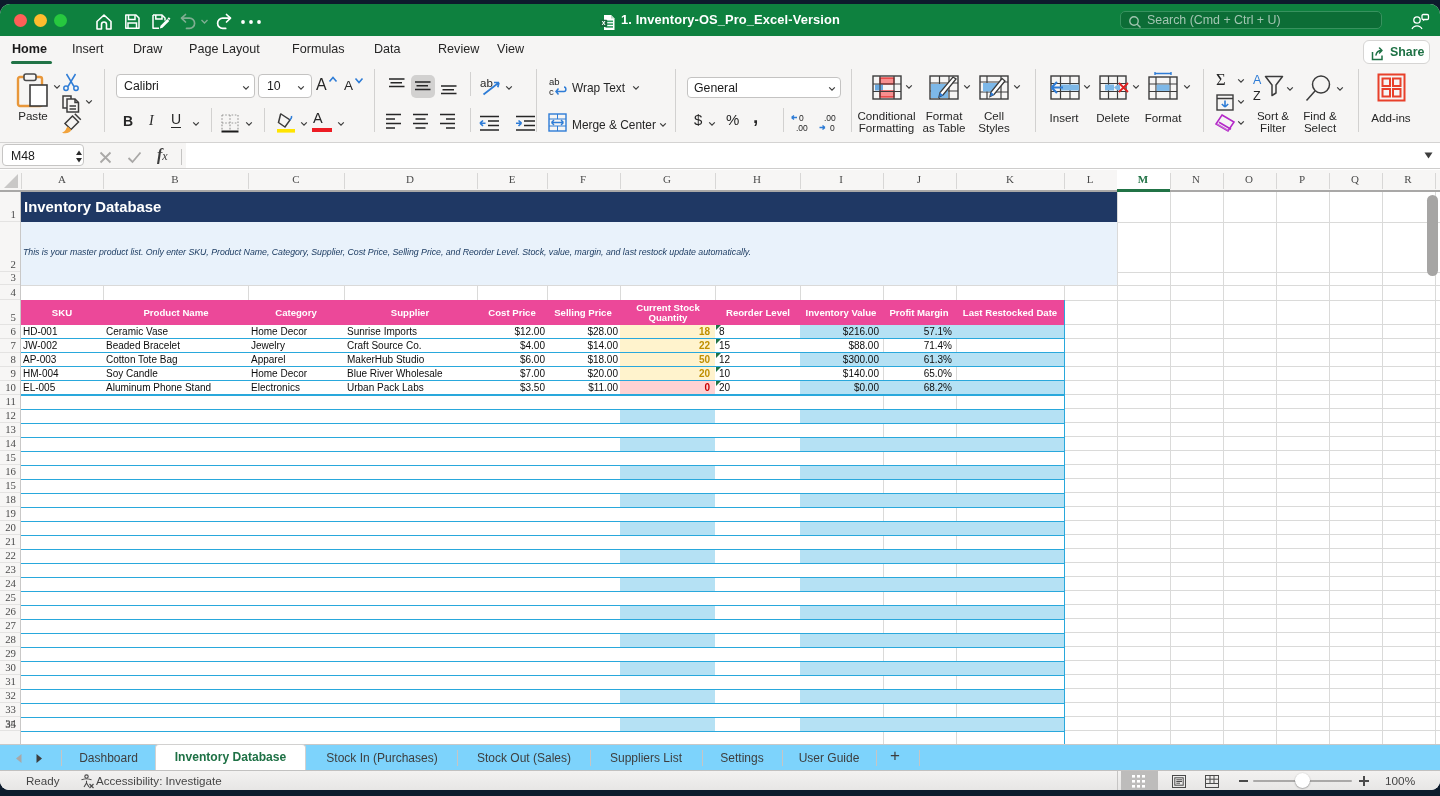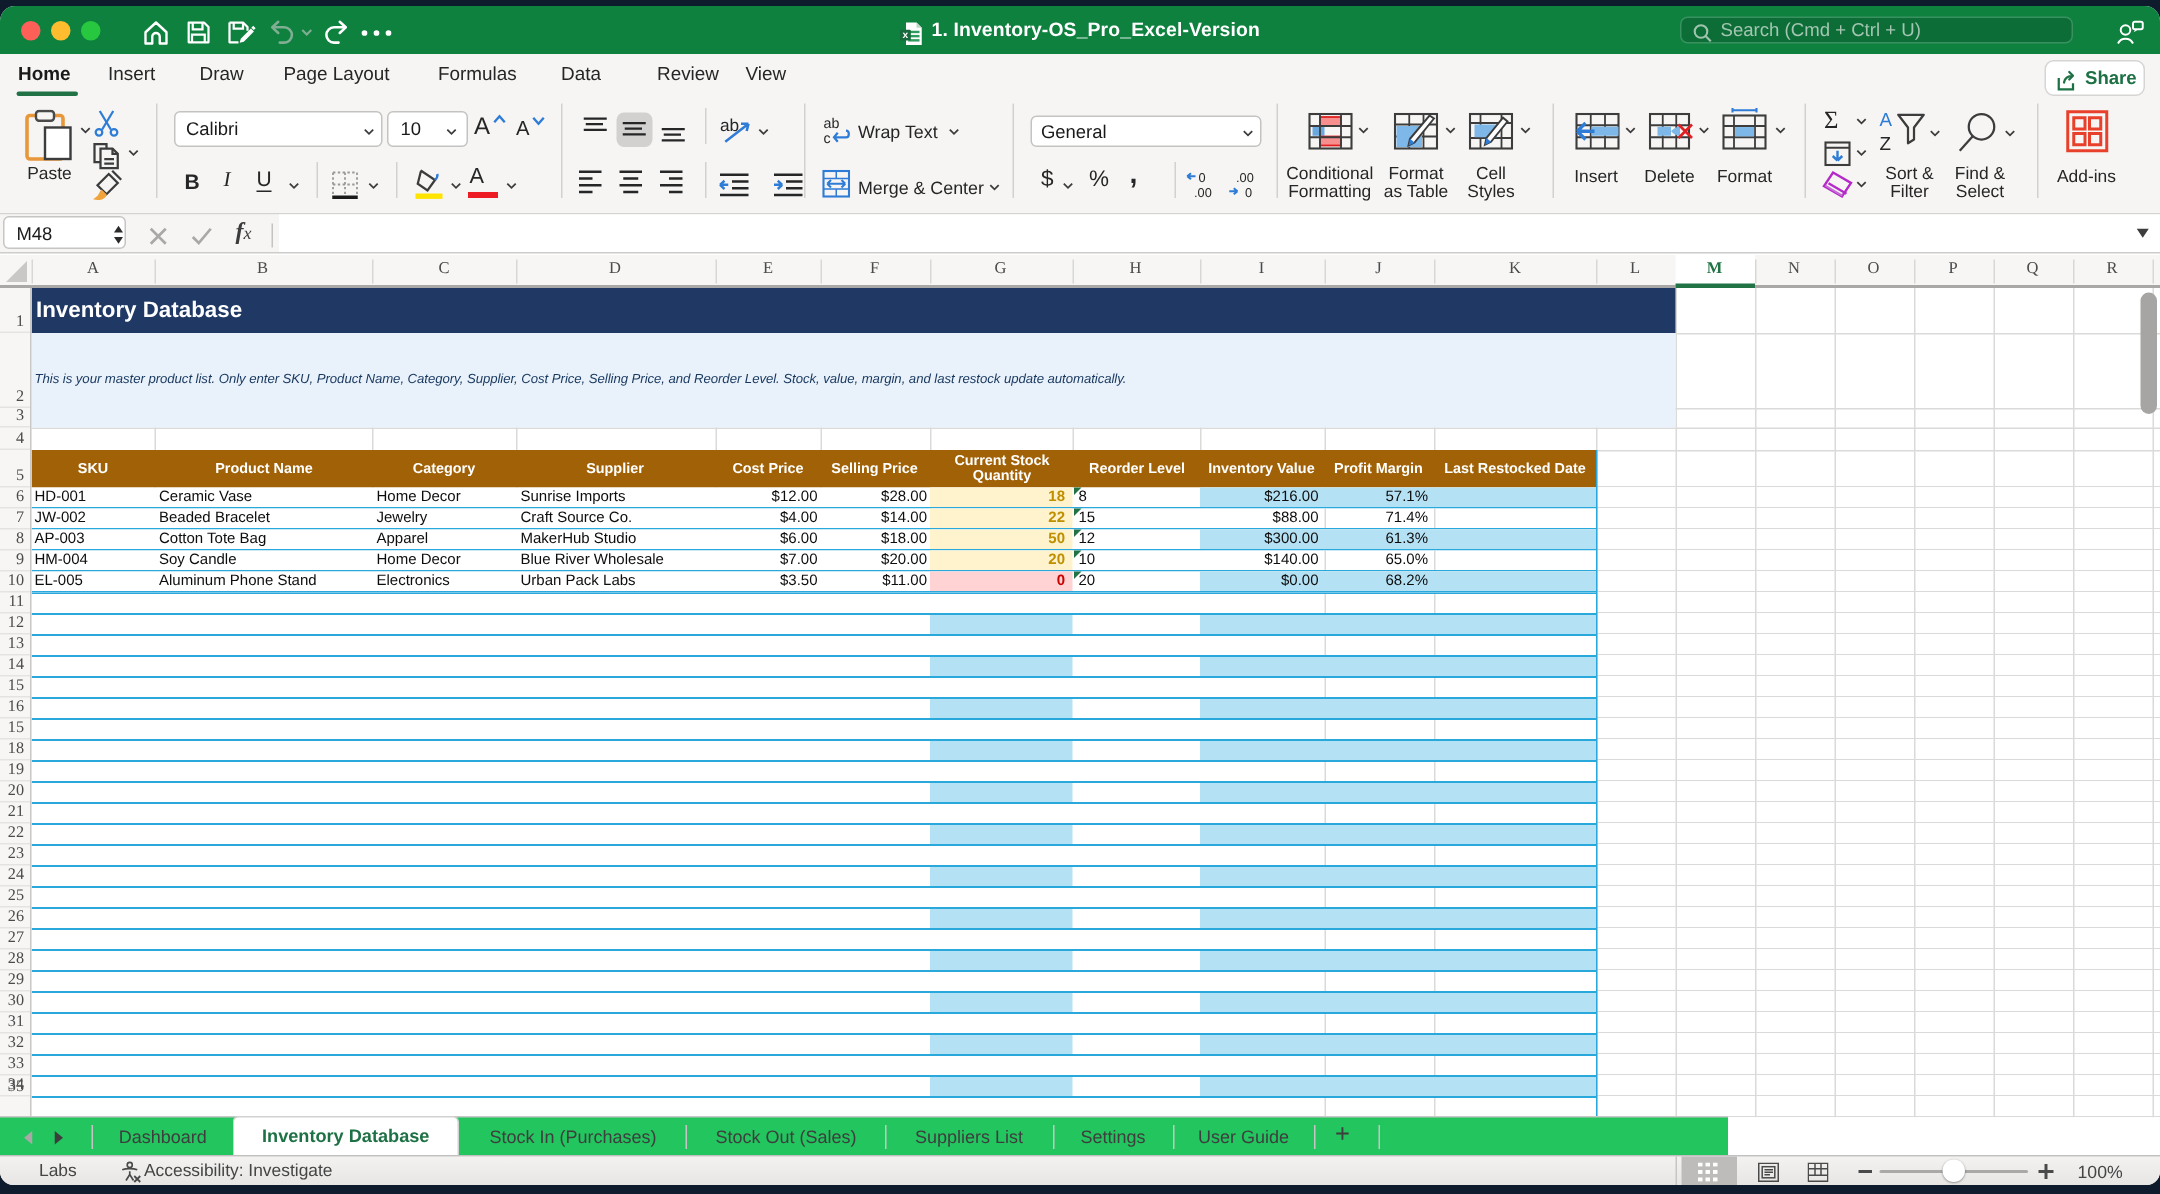--- a/index.html
+++ b/index.html
@@ -29,21 +29,21 @@
   .clet{position:absolute;top:3px;width:40px;margin-left:-20px;text-align:center;font-family:"Liberation Serif",serif;font-size:11px;color:#4b4b4b;}
   .csep{position:absolute;top:3px;height:16px;width:1px;background:#d8d7d6;}
   
   #grid{position:absolute;left:0;top:188px;width:1440px;height:553px;background:#fff;overflow:hidden;}
   #gutter{position:absolute;left:0;top:188px;width:21px;height:553px;background:#f7f6f5;border-right:1px solid #c9c8c7;box-sizing:border-box;overflow:hidden;}
   .rnum{position:absolute;right:4px;font-family:"Liberation Serif",serif;font-size:10.8px;color:#4b4b4b;}
   .gvline{position:absolute;width:1px;background:#dadad9;}
   .ghline{position:absolute;height:1px;background:#dadad9;}
   .cell{position:absolute;font-size:10px;color:#0d0d0d;white-space:nowrap;}
   
-  #tabbar{position:absolute;left:0;top:740px;width:1152px;height:26px;background:#22c55e;border-top:1px solid #c9c8c7;box-sizing:border-box;padding-left:12px;}
+  #tabbar{position:absolute;left:0;top:740px;width:1440px;height:26px;background:#7dd3fc;border-top:1px solid #c9c8c7;box-sizing:border-box;padding-left:12px;}
   .stab{position:absolute;top:0;height:26px;line-height:26px;font-size:12px;color:#3e3e3e;text-align:center;}
   .tsep{position:absolute;top:5px;height:16px;width:1px;background:#c6c5c4;}
   
   #statusbar{position:absolute;left:0;top:766px;width:1440px;height:20px;background:linear-gradient(#f3f2f1,#e7e6e5);border-top:1px solid #c2c1c0;box-sizing:border-box;}
   .stext{position:absolute;font-size:11.6px;color:#454545;top:2.5px;}
 </style>
 </head>
 <body>
 <div id="win">
   <div id="titlebar">
@@ -499,21 +499,21 @@
   <div class="ghline" style="left:21px;top:80px;width:1419px;"></div>
   <div class="ghline" style="left:21px;top:93px;width:1419px;"></div>
   <div class="ghline" style="left:21px;top:108px;width:1419px;"></div>
   <div class="abs" style="left:21px;top:132px;width:1419px;height:421px;background:repeating-linear-gradient(180deg,#dadad9 0 1px,transparent 1px 14px);"></div>
   <div class="abs" style="left:21px;top:0;width:1096px;height:30px;background:#1f3864;">
         <span style="position:absolute;left:3px;top:0;height:30px;line-height:31px;color:#fff;font-weight:bold;font-size:14.9px;">Inventory Database</span>
       </div>
   <div class="abs" style="left:21px;top:30px;width:1096px;height:63px;background:#e9f2fb;">
         <span style="position:absolute;left:2px;top:25px;color:#17375e;font-style:italic;font-size:8.8px;letter-spacing:-0.04px;white-space:nowrap;">This is your master product list. Only enter SKU, Product Name, Category, Supplier, Cost Price, Selling Price, and Reorder Level. Stock, value, margin, and last restock update automatically.</span>
       </div>
-  <div class="abs" style="left:21px;top:108px;width:1043px;height:25px;background:#a16207;">
+  <div class="abs" style="left:21px;top:108px;width:1043px;height:25px;background:#ec4899;">
         <span style="position:absolute;left:-29px;top:0;width:140px;line-height:25px;text-align:center;color:#fff;font-weight:bold;font-size:9.6px;">SKU</span>
         <span style="position:absolute;left:85px;top:0;width:140px;line-height:25px;text-align:center;color:#fff;font-weight:bold;font-size:9.6px;">Product Name</span>
         <span style="position:absolute;left:205px;top:0;width:140px;line-height:25px;text-align:center;color:#fff;font-weight:bold;font-size:9.6px;">Category</span>
         <span style="position:absolute;left:319px;top:0;width:140px;line-height:25px;text-align:center;color:#fff;font-weight:bold;font-size:9.6px;">Supplier</span>
         <span style="position:absolute;left:421px;top:0;width:140px;line-height:25px;text-align:center;color:#fff;font-weight:bold;font-size:9.6px;">Cost Price</span>
         <span style="position:absolute;left:492px;top:0;width:140px;line-height:25px;text-align:center;color:#fff;font-weight:bold;font-size:9.6px;">Selling Price</span>
         <span style="position:absolute;left:667px;top:0;width:140px;line-height:25px;text-align:center;color:#fff;font-weight:bold;font-size:9.6px;">Reorder Level</span>
         <span style="position:absolute;left:750px;top:0;width:140px;line-height:25px;text-align:center;color:#fff;font-weight:bold;font-size:9.6px;">Inventory Value</span>
         <span style="position:absolute;left:828px;top:0;width:140px;line-height:25px;text-align:center;color:#fff;font-weight:bold;font-size:9.6px;">Profit Margin</span>
         <span style="position:absolute;left:919px;top:0;width:140px;line-height:25px;text-align:center;color:#fff;font-weight:bold;font-size:9.6px;">Last Restocked Date</span>
@@ -697,21 +697,21 @@
   <div class="stab" style="left:457px;width:134px;">Stock Out (Sales)</div>
   <div class="stab" style="left:590px;width:112px;">Suppliers List</div>
   <div class="stab" style="left:702px;width:80px;">Settings</div>
   <div class="stab" style="left:782px;width:94px;">User Guide</div>
   <div class="abs" style="left:155px;top:-1px;width:151px;height:26px;background:#fff;border:1px solid #d2d1d0;border-bottom:none;border-radius:4px 4px 0 0;box-sizing:border-box;">
         <span style="display:block;text-align:center;line-height:25px;font-size:12.1px;font-weight:bold;color:#1e7145;">Inventory Database</span>
       </div>
   <div class="abs" style="left:890px;top:1px;font-size:17px;color:#3d3d3d;">+</div>
   </div>
   <div id="statusbar">
-  <div class="stext" style="left:26px;">Labs</div>
+  <div class="stext" style="left:26px;">Ready</div>
   <svg class="abs" style="left:79px;top:2.5px;" width="16" height="15" viewBox="0 0 16 15" fill="none" stroke="#4a4a4a" stroke-width="1.1">
         <circle cx="7.5" cy="2.6" r="1.7"></circle>
         <path d="M2.5 5.8 C5 4.8 10 4.8 12.5 5.8 M7.5 6.8 V9 M7.5 9 L5 13 M7.5 9 L10 13"></path>
         <path d="M10.5 10 L14.5 14 M14.5 10 L10.5 14" stroke-width="1.2"></path>
       </svg>
   <div class="stext" style="left:96px;">Accessibility: Investigate</div>
   <div class="abs" style="left:1117px;top:0;width:1px;height:19px;background:#c6c5c4;"></div>
   <div class="abs" style="left:1121px;top:0;width:37px;height:19px;background:#bdbcbb;"></div>
   <svg class="abs" style="left:1132px;top:3.5px;" width="14" height="13" viewBox="0 0 14 13">
         <g fill="#fff">

